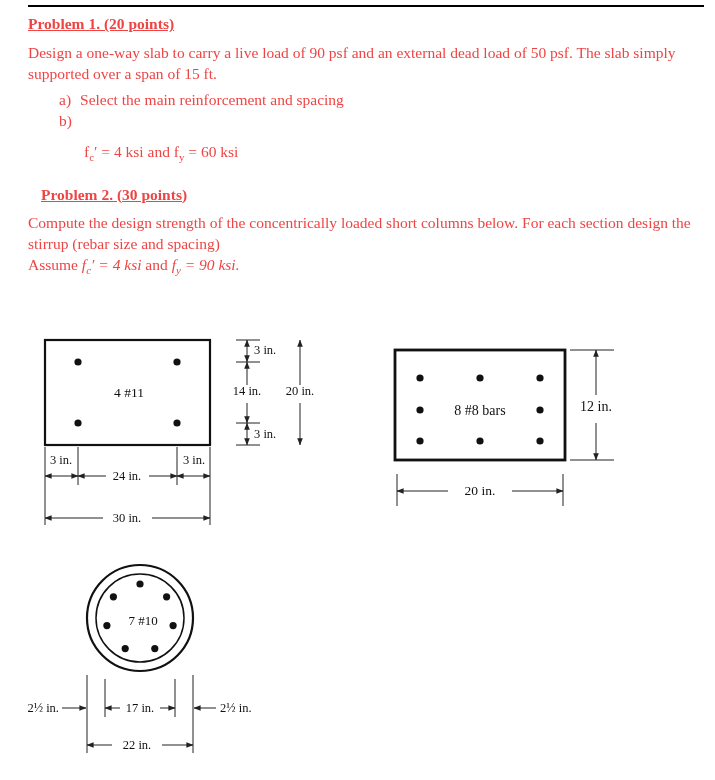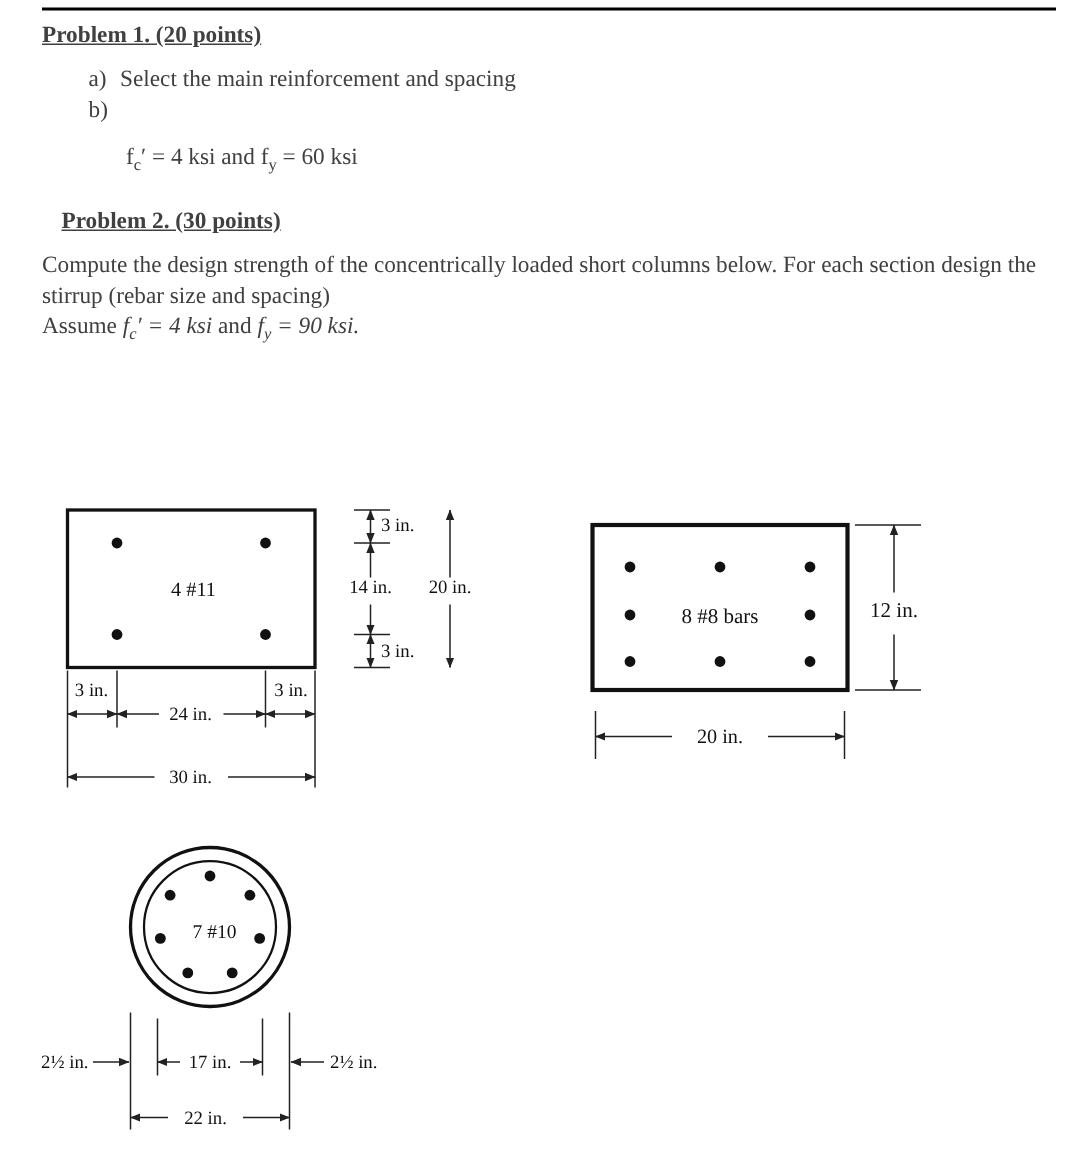--- a/index.html
+++ b/index.html
@@ -1,19 +1,19 @@
 <!DOCTYPE html>
 <html><head>
 <meta charset="utf-8">
 <style>
   html,body{margin:0;padding:0;}
   body{width:715px;height:780px;background:#ffffff;overflow:hidden;}
   .page{
     position:relative;width:715px;height:780px;background:#ffffff;
-    font-family:"Liberation Serif",serif;color:#404040;
+    font-family:"Liberation Serif",serif;color:#ef4444;
     padding:5px 11px 0 28px;box-sizing:border-box;font-size:15.5px;line-height:1.35;
   }
   .toprule{border-top:2px solid #000;margin-bottom:7px;}
   .prob-title{
     display:table;font-weight:bold;font-size:15.5px;
     text-decoration:underline;margin-bottom:8px;
   }
   .para{margin-bottom:5px;}
   .note{font-weight:bold;text-align:justify;margin-bottom:7px;}
   .list{margin-left:31px;margin-bottom:10px;}
@@ -31,20 +31,21 @@
 </style>
 </head>
 <body>
 
 <div class="page">
 
   <div class="toprule"></div>
 
   <div>
     <div class="prob-title">Problem 1. (20 points)</div>
+    <div class="para">Design a one-way slab to carry a live load of 90 psf and an external dead load of 50 psf. The slab simply supported over a span of 15 ft.</div>
     <div class="list">
       <div class="list-item">
         <span>a)</span>
         <span>Select the main reinforcement and spacing</span>
       </div>
       <div class="list-item">
         <span>b)</span>
       </div>
     </div>
     <div class="formula"><span>f</span><sub>c</sub><span>′ = 4 ksi and </span><span>f</span><sub>y</sub><span> = 60 ksi</span></div>

